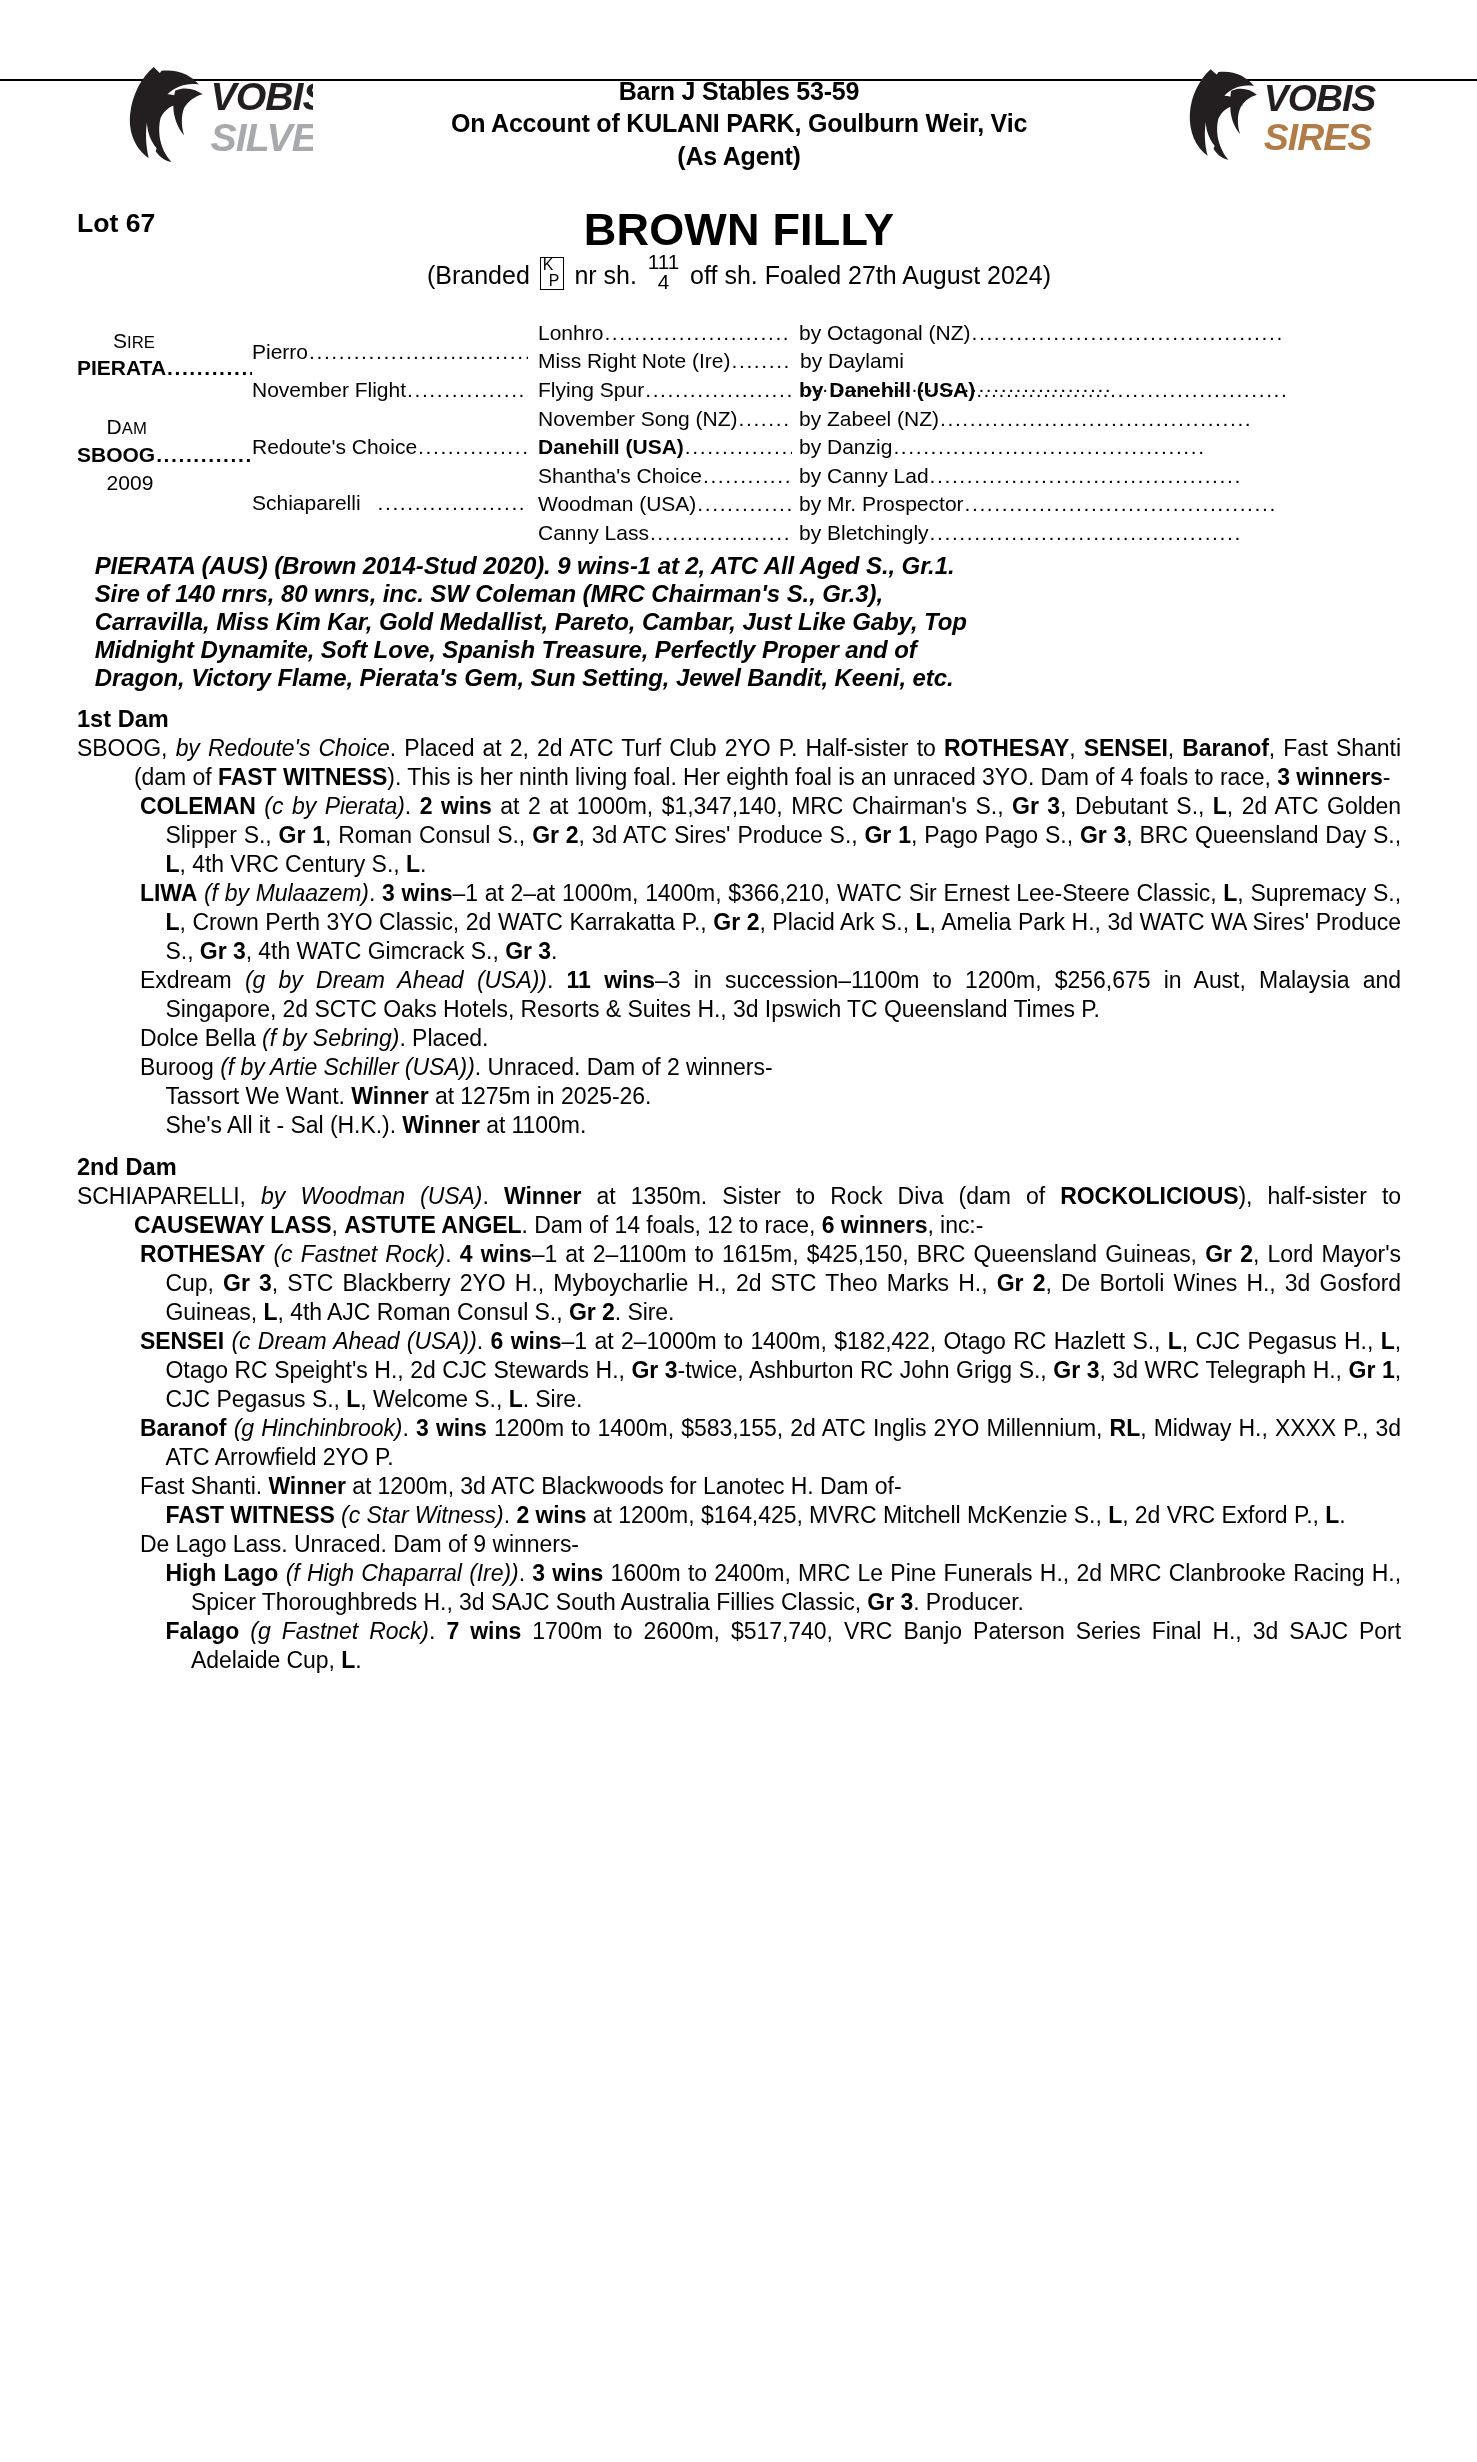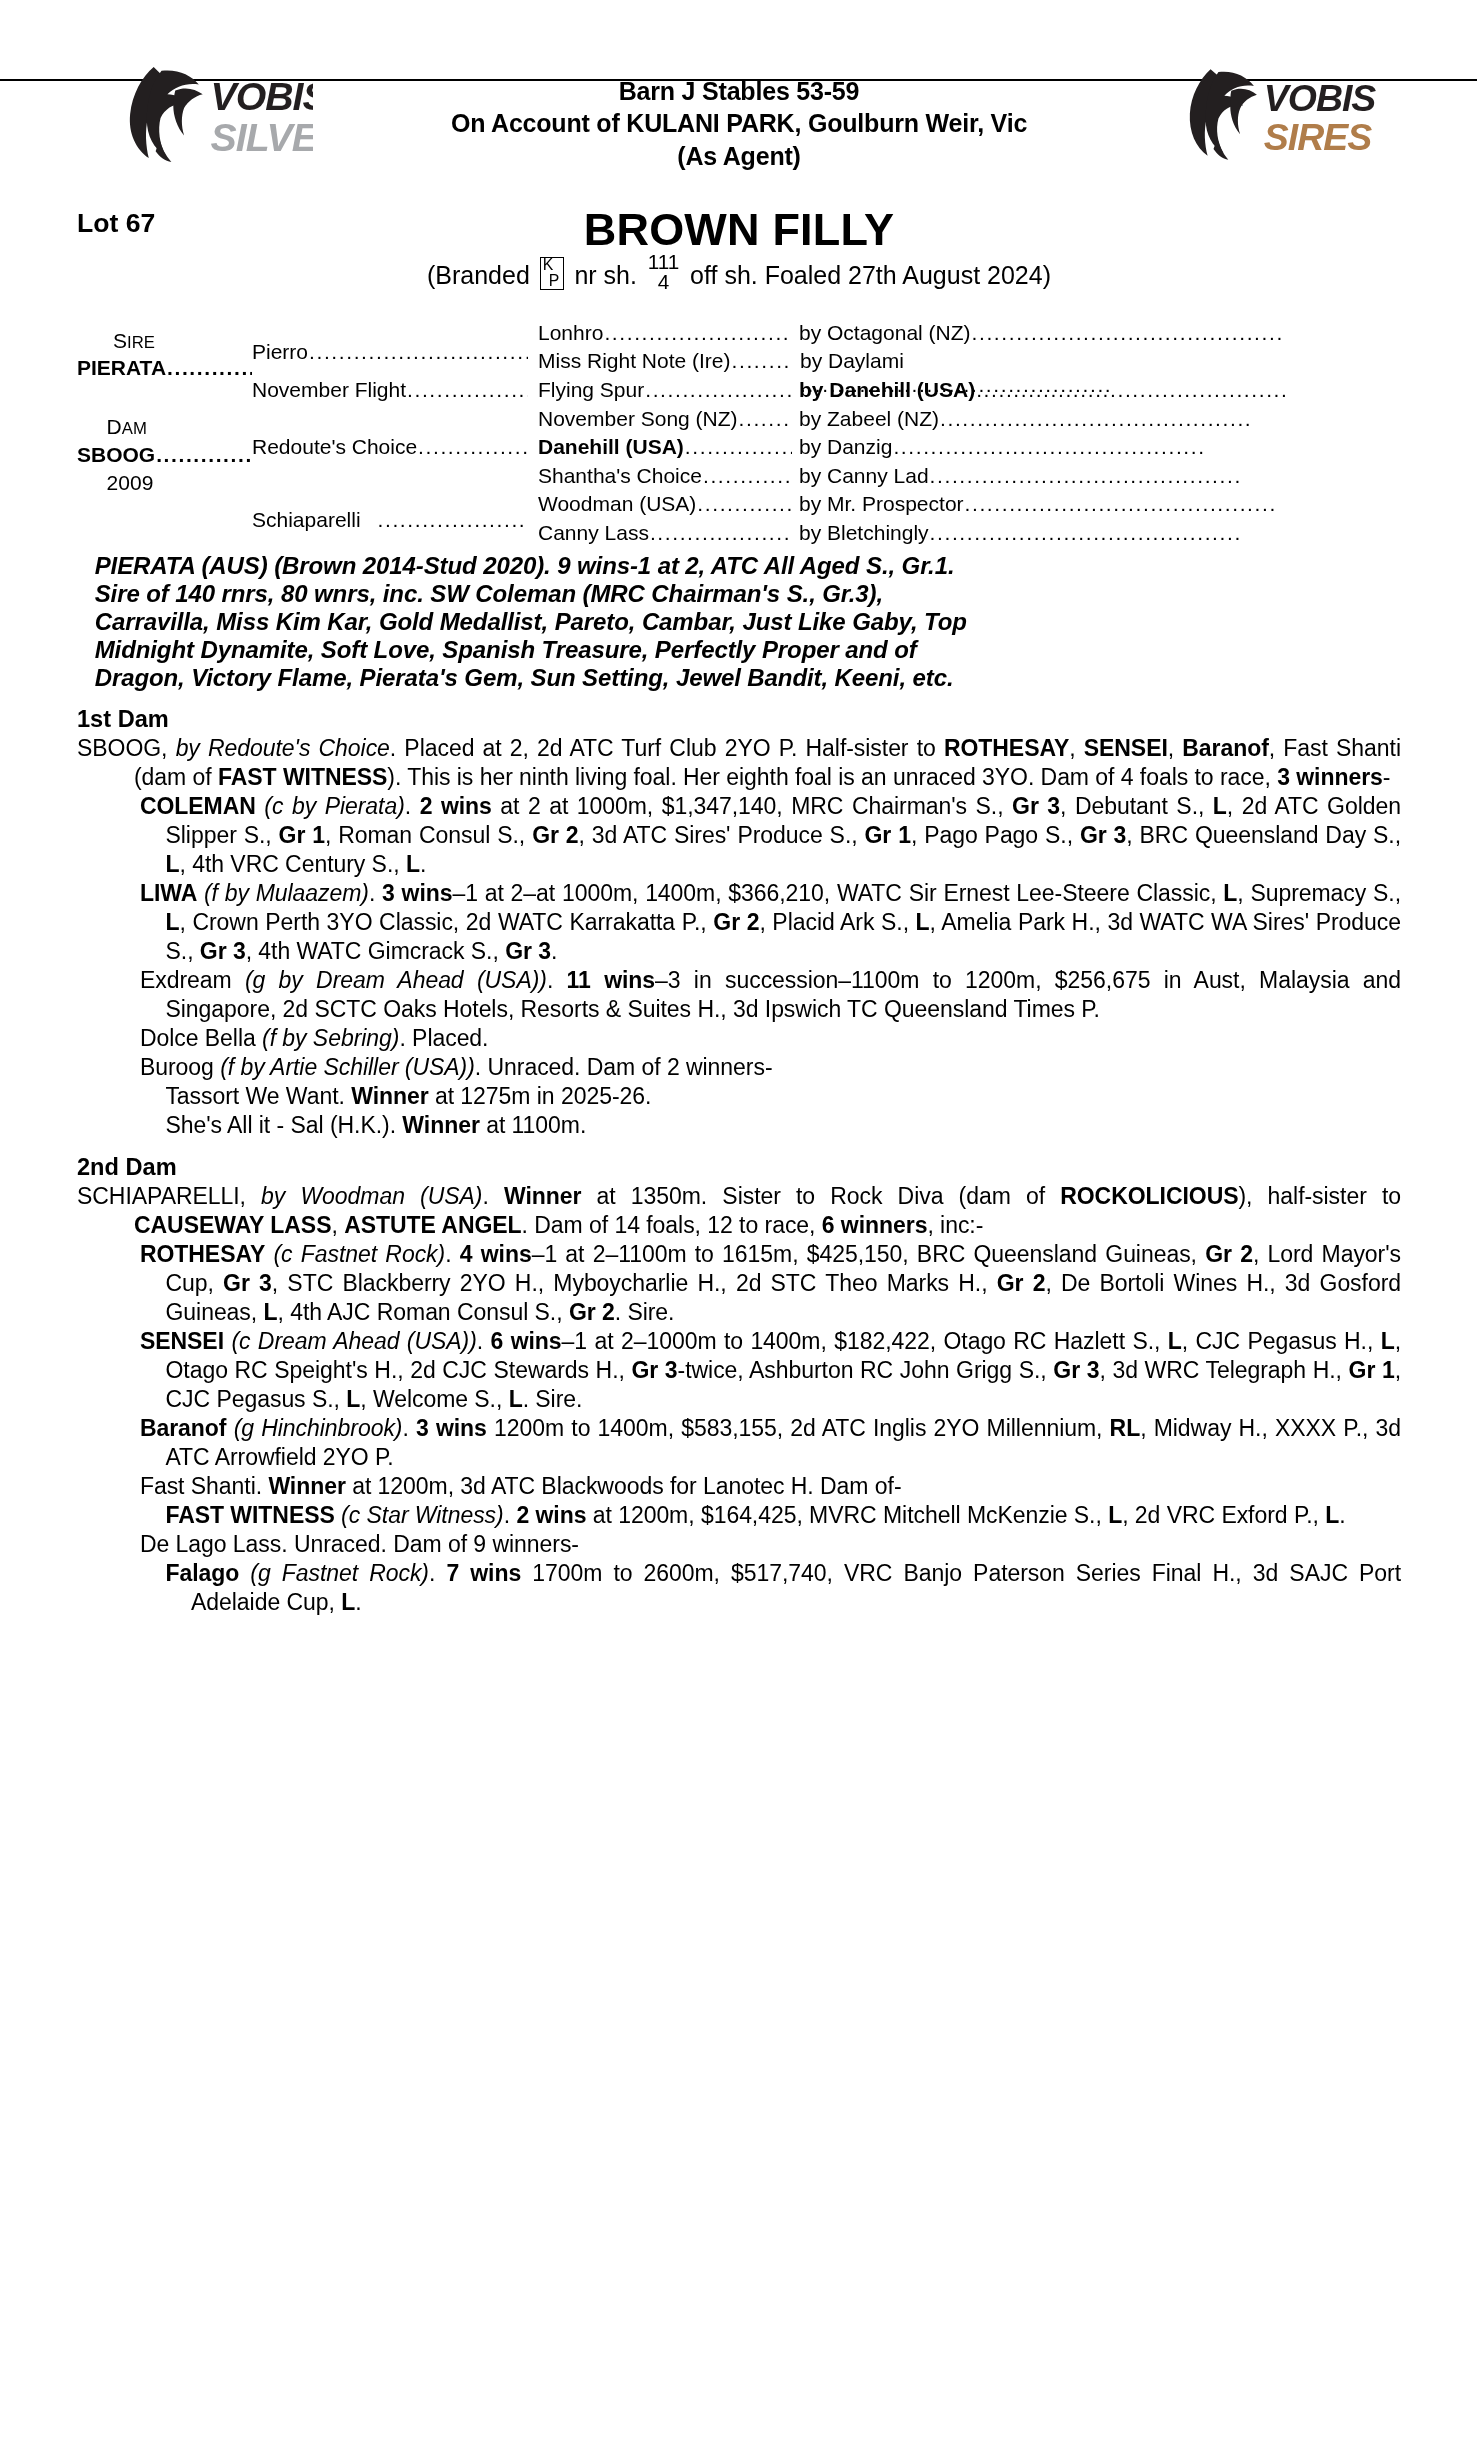--- a/index.html
+++ b/index.html
@@ -145,21 +145,21 @@
   .lbl-sire  { position: absolute; left: 36px; top: 13.8px; }
   .nm-sire   { position: absolute; left: 0px;  top: 41px; font-weight: bold; width: 175px; }
   .lbl-dam   { position: absolute; left: 29.6px; top: 100px; }
   .nm-dam    { position: absolute; left: 0px;  top: 128px; font-weight: bold; width: 175px; }
   .yr-dam    { position: absolute; left: 29.6px; top: 156px; }
 
   .g2 { position: absolute; width: 276px; }
   .g2a { top: 5.9px; margin-top: 19px; }
   .g2b { top: 63px; }
   .g2c { top: 120px; }
-  .g2d { top: 193px; gap: 16px; }
+  .g2d { top: 176px; gap: 16px; }
 
   .g3 { position: absolute; width: 254px; justify-content: center; }
   .g3r1 { top: 5.9px; }
   .g3r2 { top: 34px; }
   .g3r3 { top: 63px; }
   .g3r4 { top: 92px; }
   .g3r5 { top: 120px; }
   .g3r6 { top: 149px; }
   .g3r7 { top: 177px; }
   .g3r8 { top: 206px; }
@@ -410,17 +410,18 @@
 
   <div class="section-head">2nd Dam</div>
   <div>
     <div class="entry lvl0">SCHIAPARELLI, <i>by Woodman (USA)</i>. <b>Winner</b> at 1350m. Sister to Rock Diva (dam of <b>ROCKOLICIOUS</b>), half-sister to <b>CAUSEWAY LASS</b>, <b>ASTUTE ANGEL</b>. Dam of 14 foals, 12 to race, <b>6 winners</b>, inc:-</div>
     <div class="entry lvl1"><b>ROTHESAY</b> <i>(c Fastnet Rock)</i>. <b>4 wins</b>–1 at 2–1100m to 1615m, $425,150, BRC Queensland Guineas, <b>Gr 2</b>, Lord Mayor's Cup, <b>Gr 3</b>, STC Blackberry 2YO H., Myboycharlie H., 2d STC Theo Marks H., <b>Gr 2</b>, De Bortoli Wines H., 3d Gosford Guineas, <b>L</b>, 4th AJC Roman Consul S., <b>Gr 2</b>. Sire.</div>
     <div class="entry lvl1"><b>SENSEI</b> <i>(c Dream Ahead (USA))</i>. <b>6 wins</b>–1 at 2–1000m to 1400m, $182,422, Otago RC Hazlett S., <b>L</b>, CJC Pegasus H., <b>L</b>, Otago RC Speight's H., 2d CJC Stewards H., <b>Gr 3</b>-twice, Ashburton RC John Grigg S., <b>Gr 3</b>, 3d WRC Telegraph H., <b>Gr 1</b>, CJC Pegasus S., <b>L</b>, Welcome S., <b>L</b>. Sire.</div>
     <div class="entry lvl1"><b>Baranof</b> <i>(g Hinchinbrook)</i>. <b>3 wins</b> 1200m to 1400m, $583,155, 2d ATC Inglis 2YO Millennium, <b>RL</b>, Midway H., XXXX P., 3d ATC Arrowfield 2YO P.</div>
     <div class="entry lvl1">Fast Shanti. <b>Winner</b> at 1200m, 3d ATC Blackwoods for Lanotec H. Dam of-</div>
     <div class="entry lvl2"><b>FAST WITNESS</b> <i>(c Star Witness)</i>. <b>2 wins</b> at 1200m, $164,425, MVRC Mitchell McKenzie S., <b>L</b>, 2d VRC Exford P., <b>L</b>.</div>
     <div class="entry lvl1">De Lago Lass. Unraced. Dam of 9 winners-</div>
+    <div class="entry lvl2"><b>High Lago</b> <i>(f High Chaparral (Ire))</i>. <b>3 wins</b> 1600m to 2400m, MRC Le Pine Funerals H., 2d MRC Clanbrooke Racing H., Spicer Thoroughbreds H., 3d SAJC South Australia Fillies Classic, <b>Gr 3</b>. Producer.</div>
     <div class="entry lvl2"><b>Falago</b> <i>(g Fastnet Rock)</i>. <b>7 wins</b> 1700m to 2600m, $517,740, VRC Banjo Paterson Series Final H., 3d SAJC Port Adelaide Cup, <b>L</b>.</div>
   </div>
 
 </div>
 
 
 </body></html>

